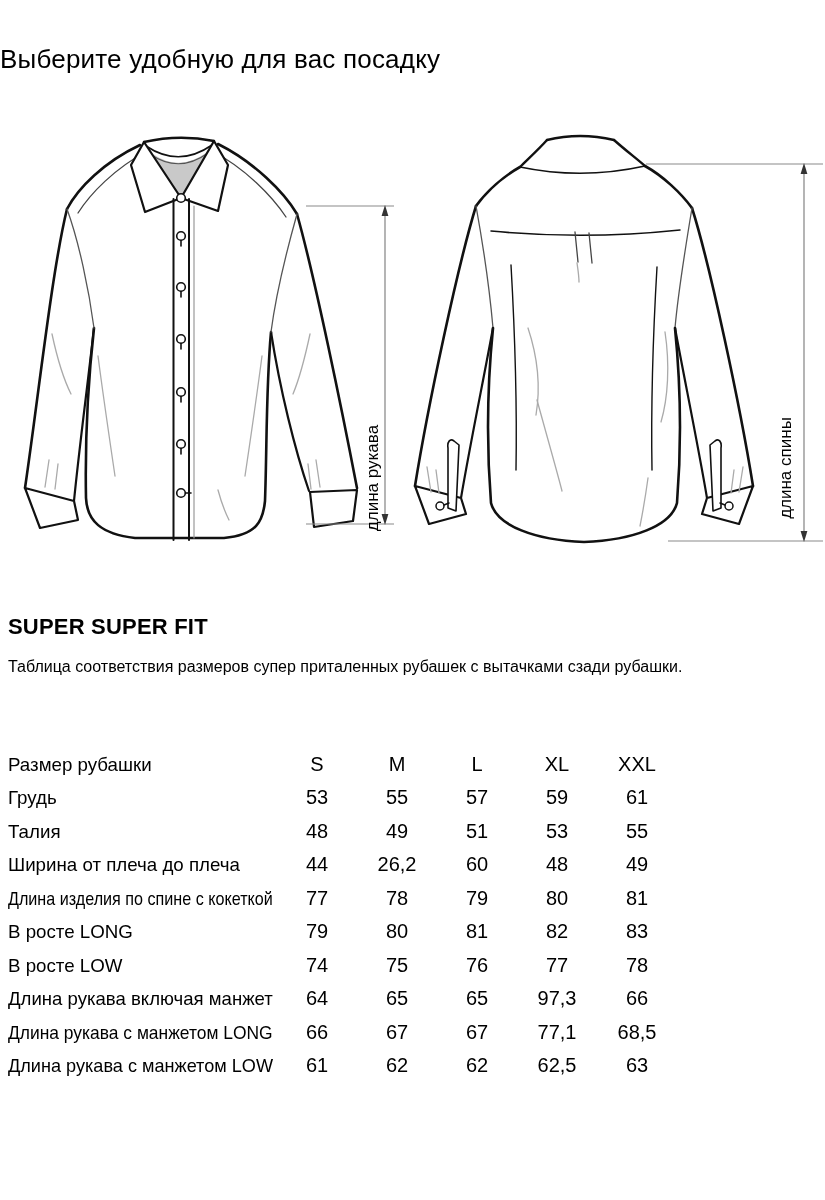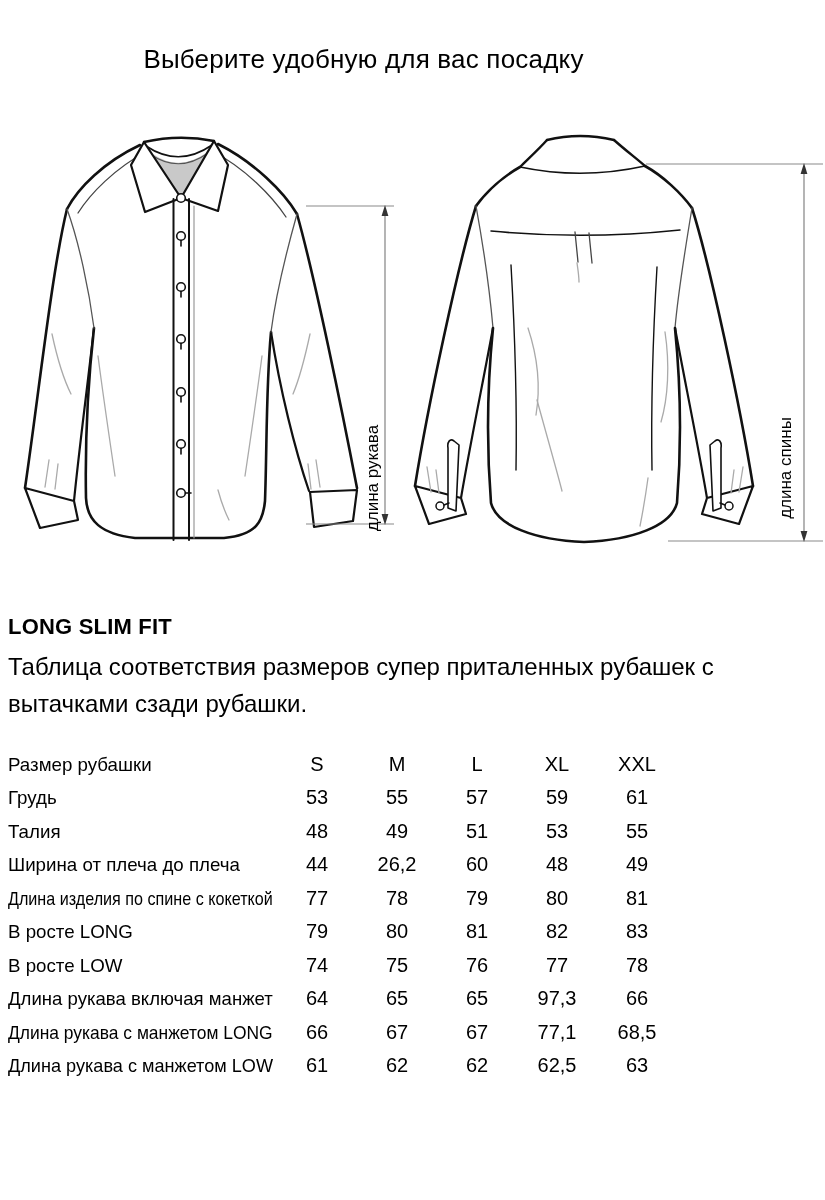--- a/index.html
+++ b/index.html
@@ -1,25 +1,25 @@
 <!DOCTYPE html>
 <html><head>
 <meta charset="utf-8">
 <style>
   html,body{margin:0;padding:0;background:#fff;}
   body{width:825px;height:1200px;font-family:"Liberation Sans","DejaVu Sans",sans-serif;color:#000;}
   .page{position:relative;width:825px;height:1200px;background:#fff;overflow:hidden;}
-  .title{position:absolute;top:44px;left:0;width:727px;text-align:center;font-size:26px;font-weight:400;letter-spacing:.2px;}
+  .title{position:absolute;top:44px;left:0;width:727px;font-size:26px;font-weight:400;letter-spacing:.2px;}
   .diagram{position:absolute;top:110px;left:0;width:825px;height:470px;}
   .diagram svg{position:absolute;top:0;left:0;}
   .vlabel{position:absolute;width:140px;height:20px;line-height:20px;text-align:center;font-size:17px;white-space:nowrap;transform:rotate(-90deg);}
   #label-sleeve{left:303px;top:358px;}
   #label-back{left:716px;top:348px;}
   .fit-heading{position:absolute;top:614px;left:8px;font-size:22px;font-weight:700;letter-spacing:.2px;}
-  .descr{position:absolute;top:648px;left:8px;width:790px;font-size:24px;line-height:37px;}
+  .descr{position:absolute;top:648px;left:8px;width:790px;font-size:16px;line-height:37px;}
   .size-table{position:absolute;top:742px;left:8px;width:680px;}
   .trow{display:flex;align-items:flex-end;height:33.5px;}
   .tlabel{flex:0 0 269px;width:269px;font-size:19px;white-space:nowrap;overflow:visible;}
   .tcell{flex:0 0 80px;width:80px;text-align:center;font-size:20px;}
 </style>
 </head>
 <body>
 
 <div class="page">
 
@@ -158,21 +158,21 @@
         <line x1="804" y1="57" x2="804" y2="428" stroke="#777" stroke-width="1.1"></line>
         <polygon points="804,53 800.6,64 807.4,64" fill="#333"></polygon>
         <polygon points="804,432 800.6,421 807.4,421" fill="#333"></polygon>
       </g>
     </svg>
 
     <div class="vlabel" id="label-sleeve">длина рукава</div>
     <div class="vlabel" id="label-back">длина спины</div>
   </div>
 
-  <div class="fit-heading">LONG SLIM FIT</div>
+  <div class="fit-heading">SUPER SUPER FIT</div>
 
   <div class="descr">Таблица соответствия размеров супер приталенных рубашек с вытачками сзади рубашки.</div>
 
   <div class="size-table" id="size-table">
       <div class="trow">
         <div class="tlabel" style="transform-origin: left center; transform: scaleX(0.98513);">Размер рубашки</div>
         <div class="tcell">S</div>
         <div class="tcell">M</div>
         <div class="tcell">L</div>
         <div class="tcell">XL</div>

